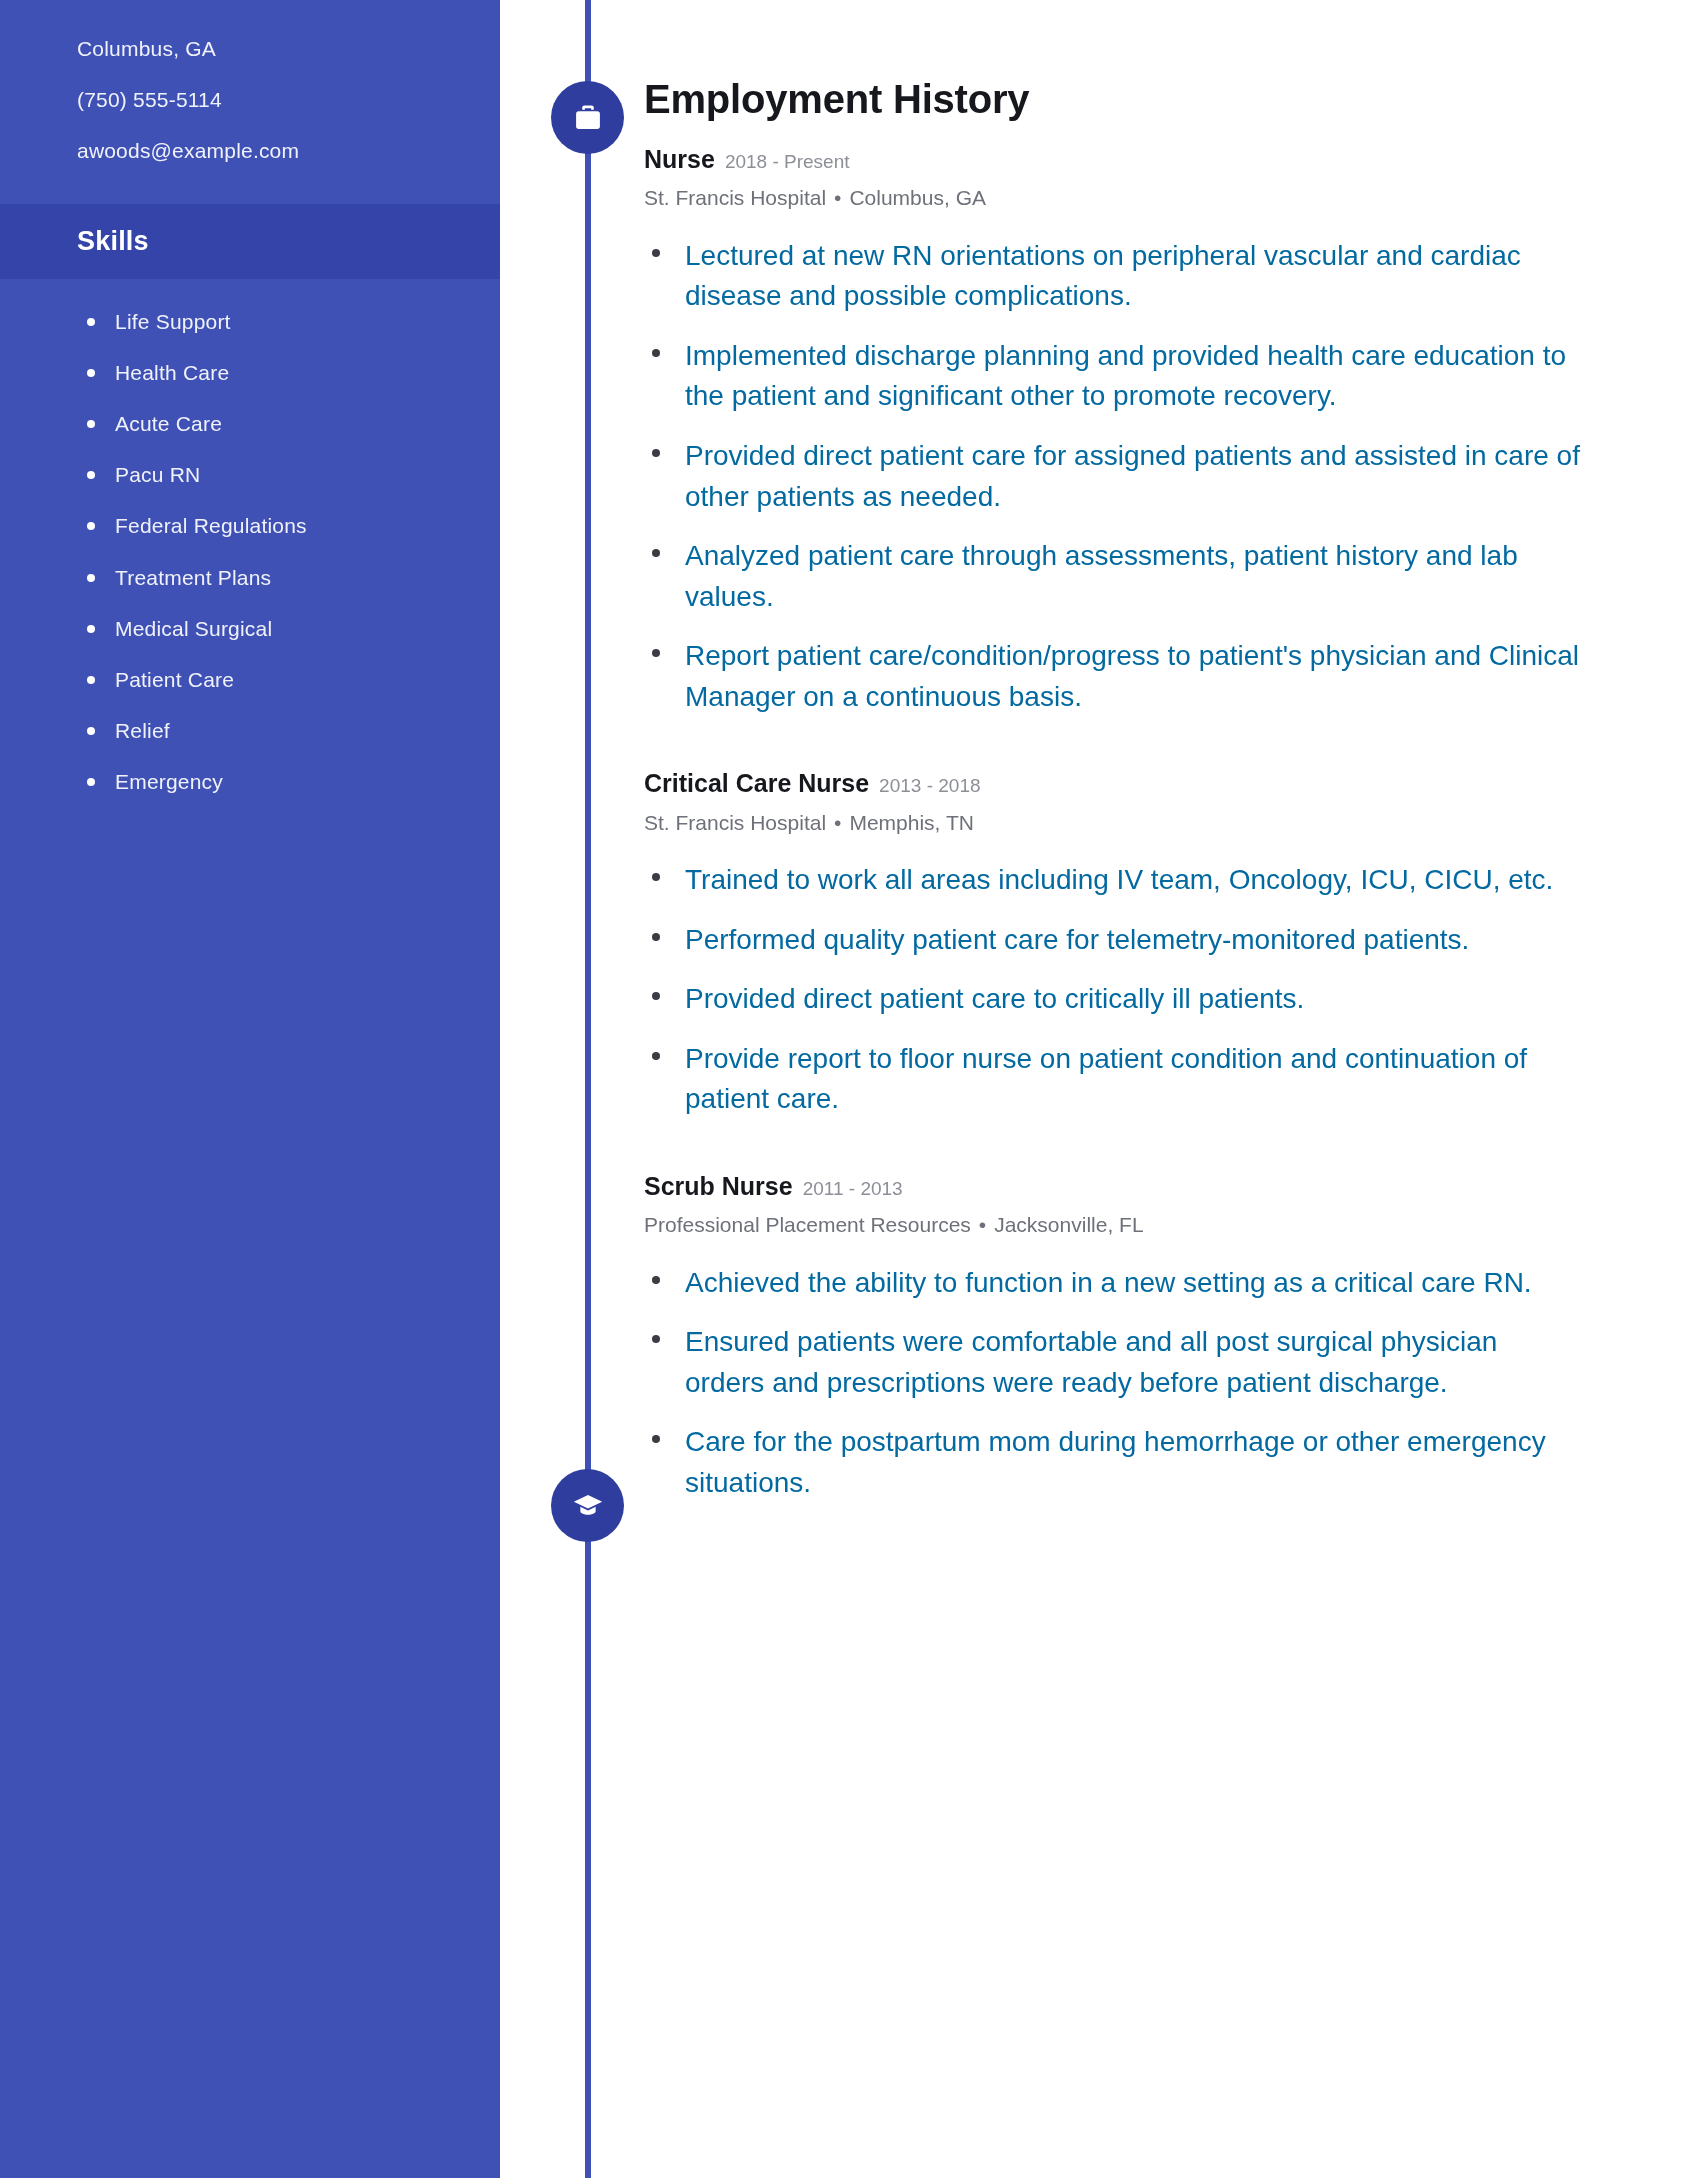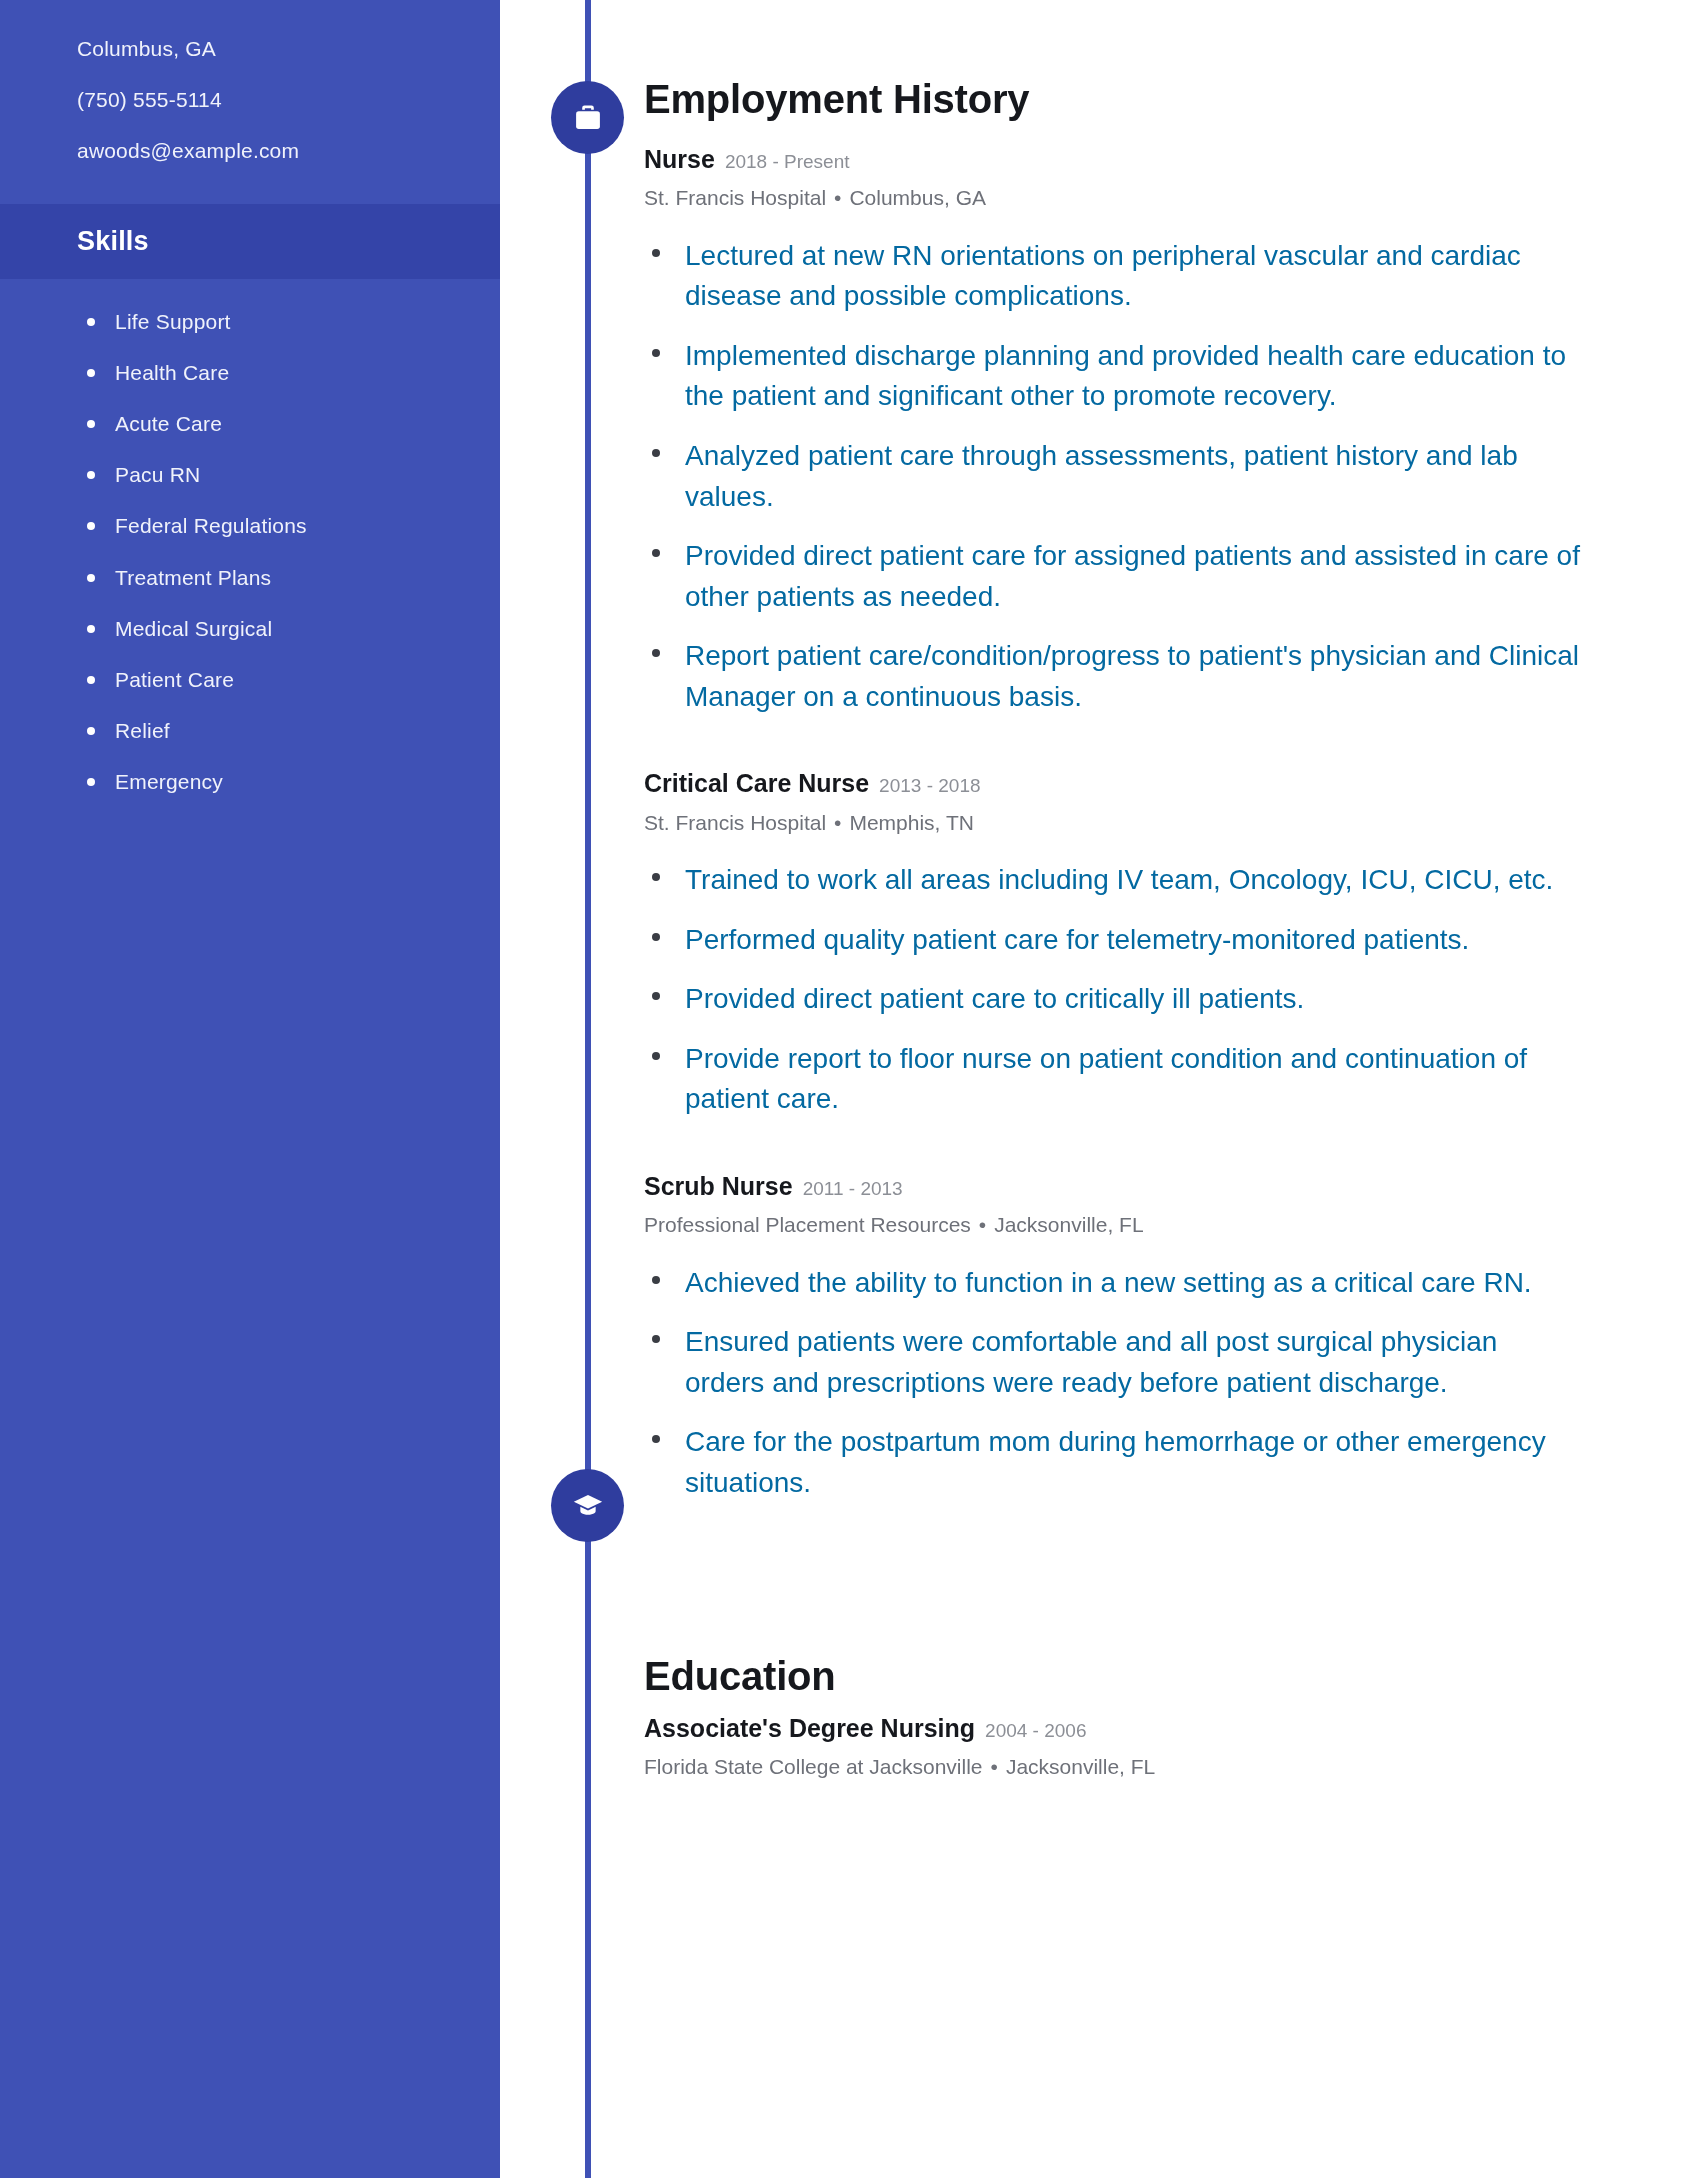--- a/index.html
+++ b/index.html
@@ -248,22 +248,22 @@
       <div class="entry">
         <div class="entry-head">
           <span class="entry-title">Nurse</span><span class="entry-dates">2018 - Present</span>
         </div>
         <div class="entry-sub">
           <span>St. Francis Hospital</span><span class="sep">•</span><span>Columbus, GA</span>
         </div>
         <div class="bullets">
           <div class="bullet">Lectured at new RN orientations on peripheral vascular and cardiac disease and possible complications.</div>
           <div class="bullet">Implemented discharge planning and provided health care education to the patient and significant other to promote recovery.</div>
+          <div class="bullet">Provided direct patient care for assigned patients and assisted in care of other patients as needed.</div>
           <div class="bullet">Analyzed patient care through assessments, patient history and lab values.</div>
-          <div class="bullet">Provided direct patient care for assigned patients and assisted in care of other patients as needed.</div>
           <div class="bullet">Report patient care/condition/progress to patient's physician and Clinical Manager on a continuous basis.</div>
         </div>
       </div>
 
       <div class="entry">
         <div class="entry-head">
           <span class="entry-title">Critical Care Nurse</span><span class="entry-dates">2013 - 2018</span>
         </div>
         <div class="entry-sub">
           <span>St. Francis Hospital</span><span class="sep">•</span><span>Memphis, TN</span>
@@ -284,28 +284,16 @@
           <span>Professional Placement Resources</span><span class="sep">•</span><span>Jacksonville, FL</span>
         </div>
         <div class="bullets">
           <div class="bullet">Achieved the ability to function in a new setting as a critical care RN.</div>
           <div class="bullet">Ensured patients were comfortable and all post surgical physician orders and prescriptions were ready before patient discharge.</div>
           <div class="bullet">Care for the postpartum mom during hemorrhage or other emergency situations.</div>
         </div>
       </div>
     </section>
 
-    <section class="section education">
-      <h1 class="section-title">Education</h1>
-
-      <div class="edu-entry">
-        <div class="entry-head">
-          <span class="entry-title">Associate's Degree Nursing</span><span class="entry-dates">2004 - 2006</span>
-        </div>
-        <div class="entry-sub">
-          <span>Florida State College at Jacksonville</span><span class="sep">•</span><span>Jacksonville, FL</span>
-        </div>
-      </div>
-    </section>
 
   </main>
 </div>
 
 
 </body></html>

